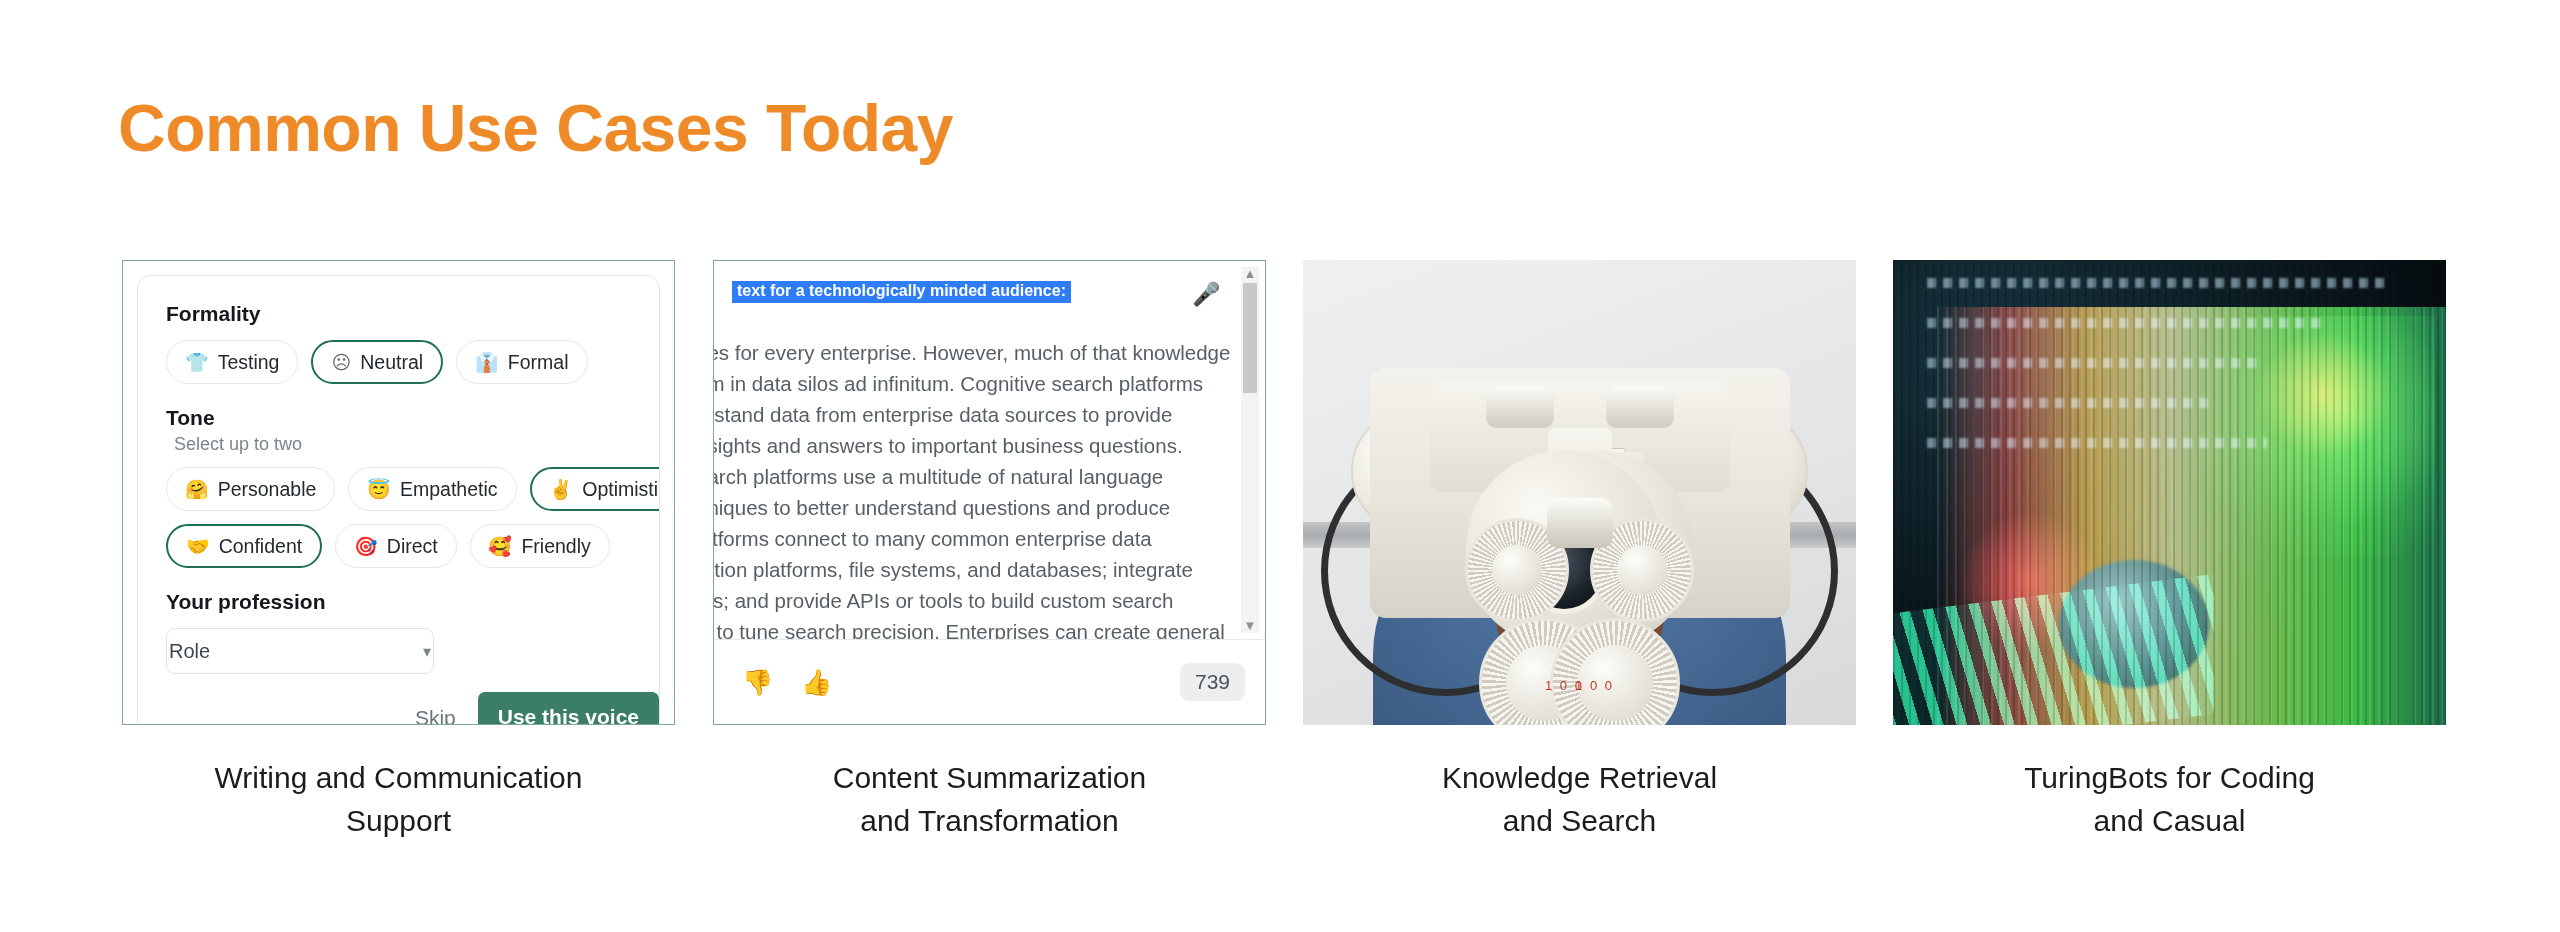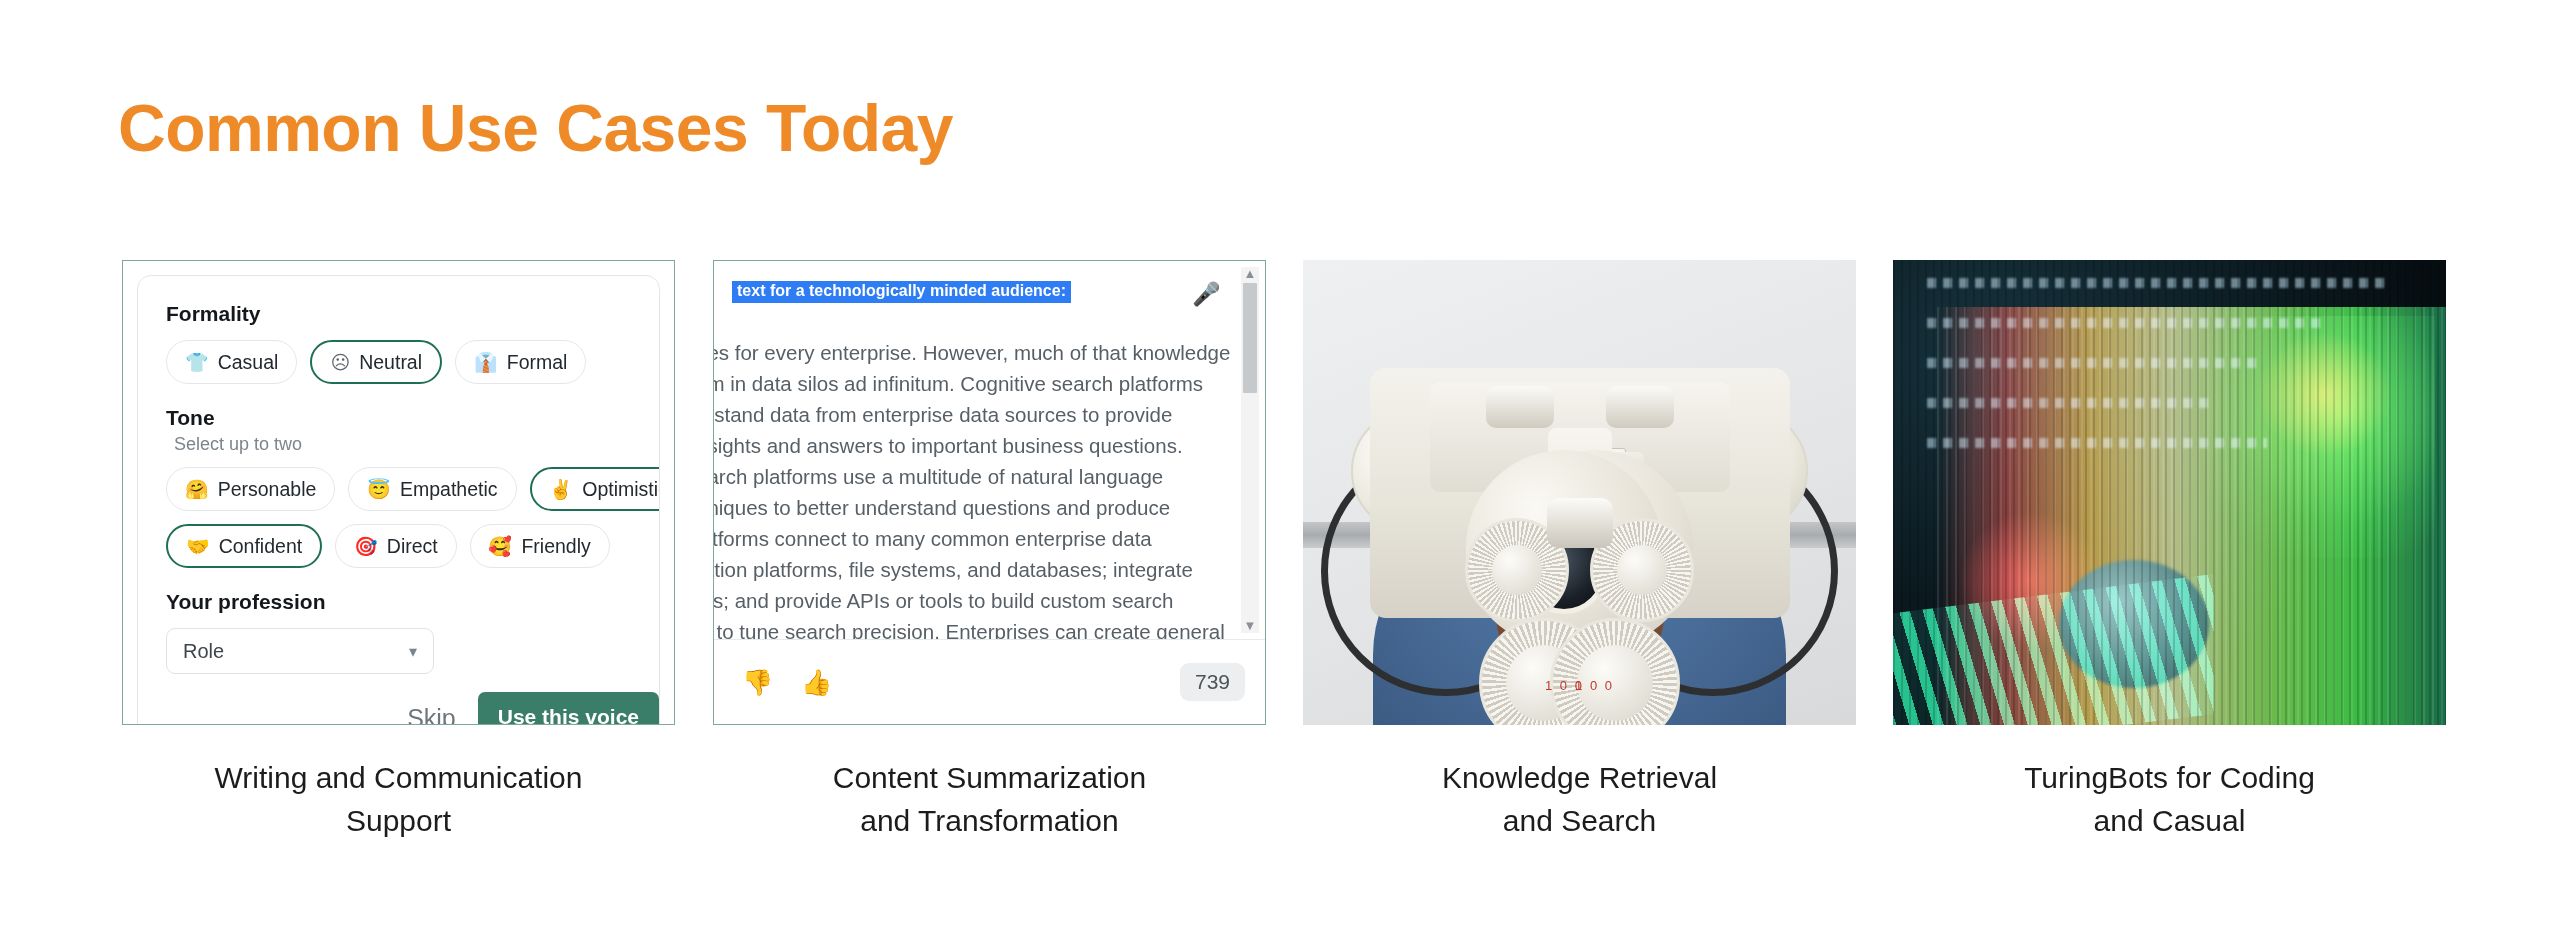--- a/index.html
+++ b/index.html
@@ -83,30 +83,30 @@
   .chip.sel { border: 2.5px solid #1f6e57; }
   .chip .gly { font-size: 19px; line-height: 1; }
   .chip .gly.mono { color:#5d676e; }
   .role-select {
     margin-top: 4px;
     width: 268px; height: 46px;
     border: 1.5px solid #dfe3e6;
     border-radius: 9px;
     background: #fff;
     display: flex; align-items: center; justify-content: space-between;
-    padding: 0 16px;
+    padding: 0 2px;
     font-size: 20px; color: #3d464d;
   }
   .chev { color:#7b858c; font-size: 16px; }
   .vp-footer {
     position: absolute;
     right: 0px; bottom: 0px;
     display: flex; align-items: center; gap: 0px;
   }
-  .skip-link { font-size: 25px; color: #6d767d; padding: 0 22px; }
+  .skip-link { font-size: 21px; color: #6d767d; padding: 0 22px; }
   .voice-btn {
     background: #3a7d69;
     color: #fff;
     font-size: 21px; font-weight: 700;
     padding: 13px 20px 15px 20px;
     border-radius: 7px 7px 0 0;
   }
 
   
   .doc-wrap {
@@ -355,21 +355,21 @@
   <div class="cards">
 
     <div class="card-col col1">
       <div class="thumb bordered">
         <div class="voice-panel">
 
           <div class="vp-label">Formality</div>
           <div class="chip-row">
             <div class="chip">
               <span class="gly mono">👕</span>
-              <span>Casual</span>
+              <span>Testing</span>
             </div>
             <div class="chip sel">
               <span class="gly mono">☹</span>
               <span>Neutral</span>
             </div>
             <div class="chip">
               <span class="gly mono">👔</span>
               <span>Formal</span>
             </div>
           </div>

